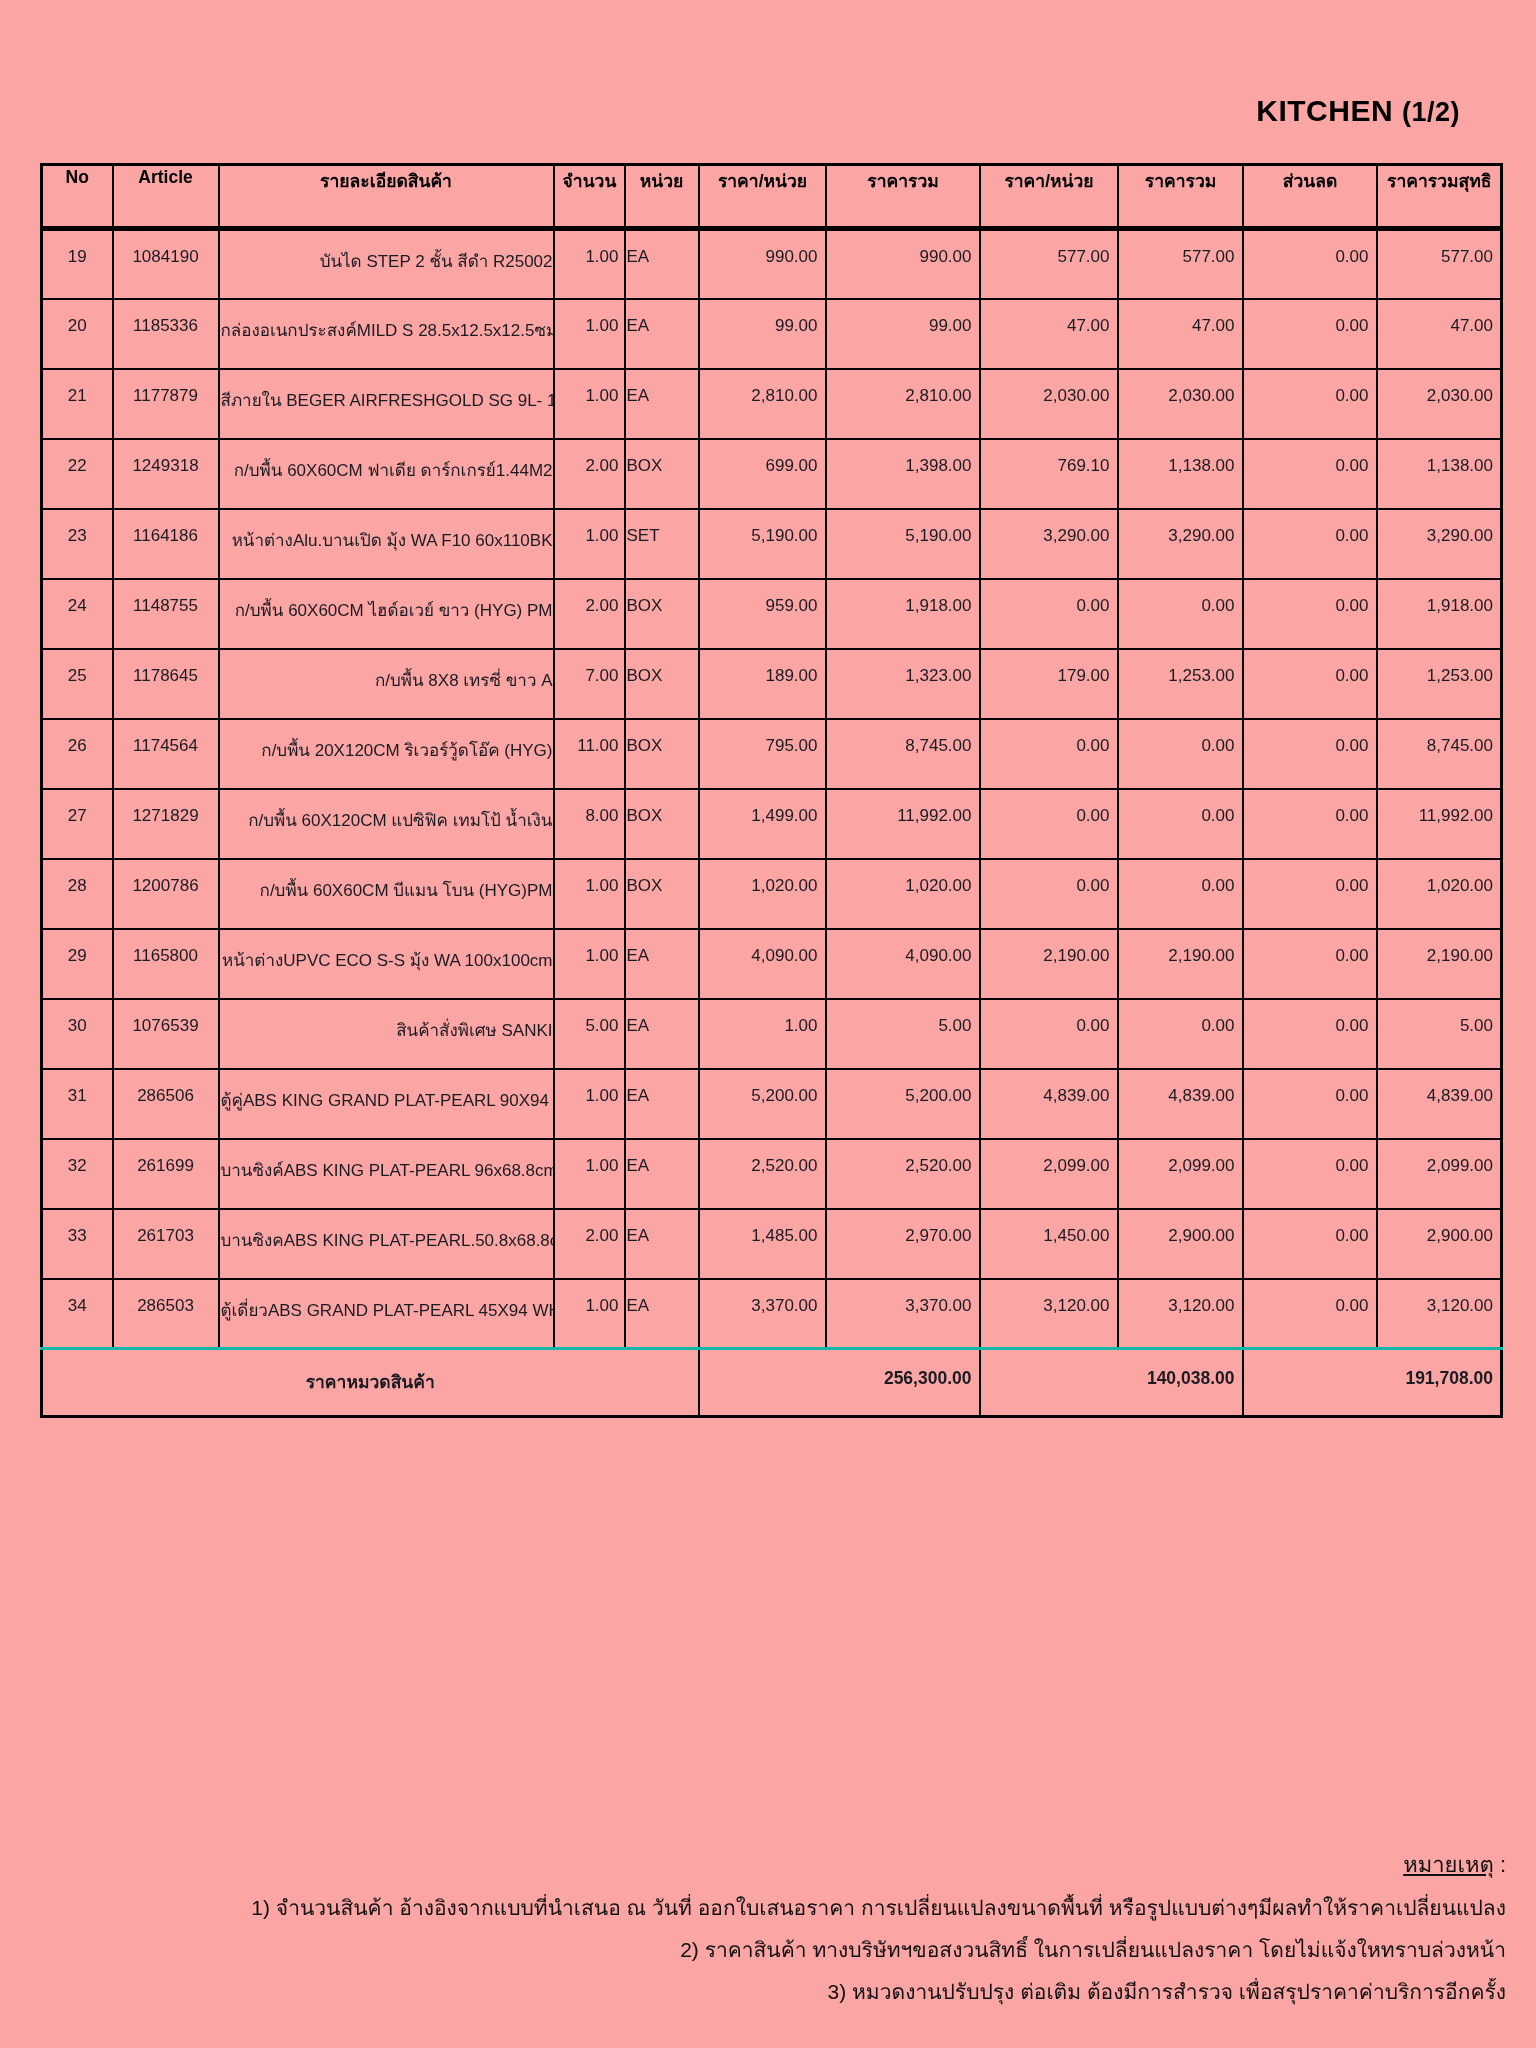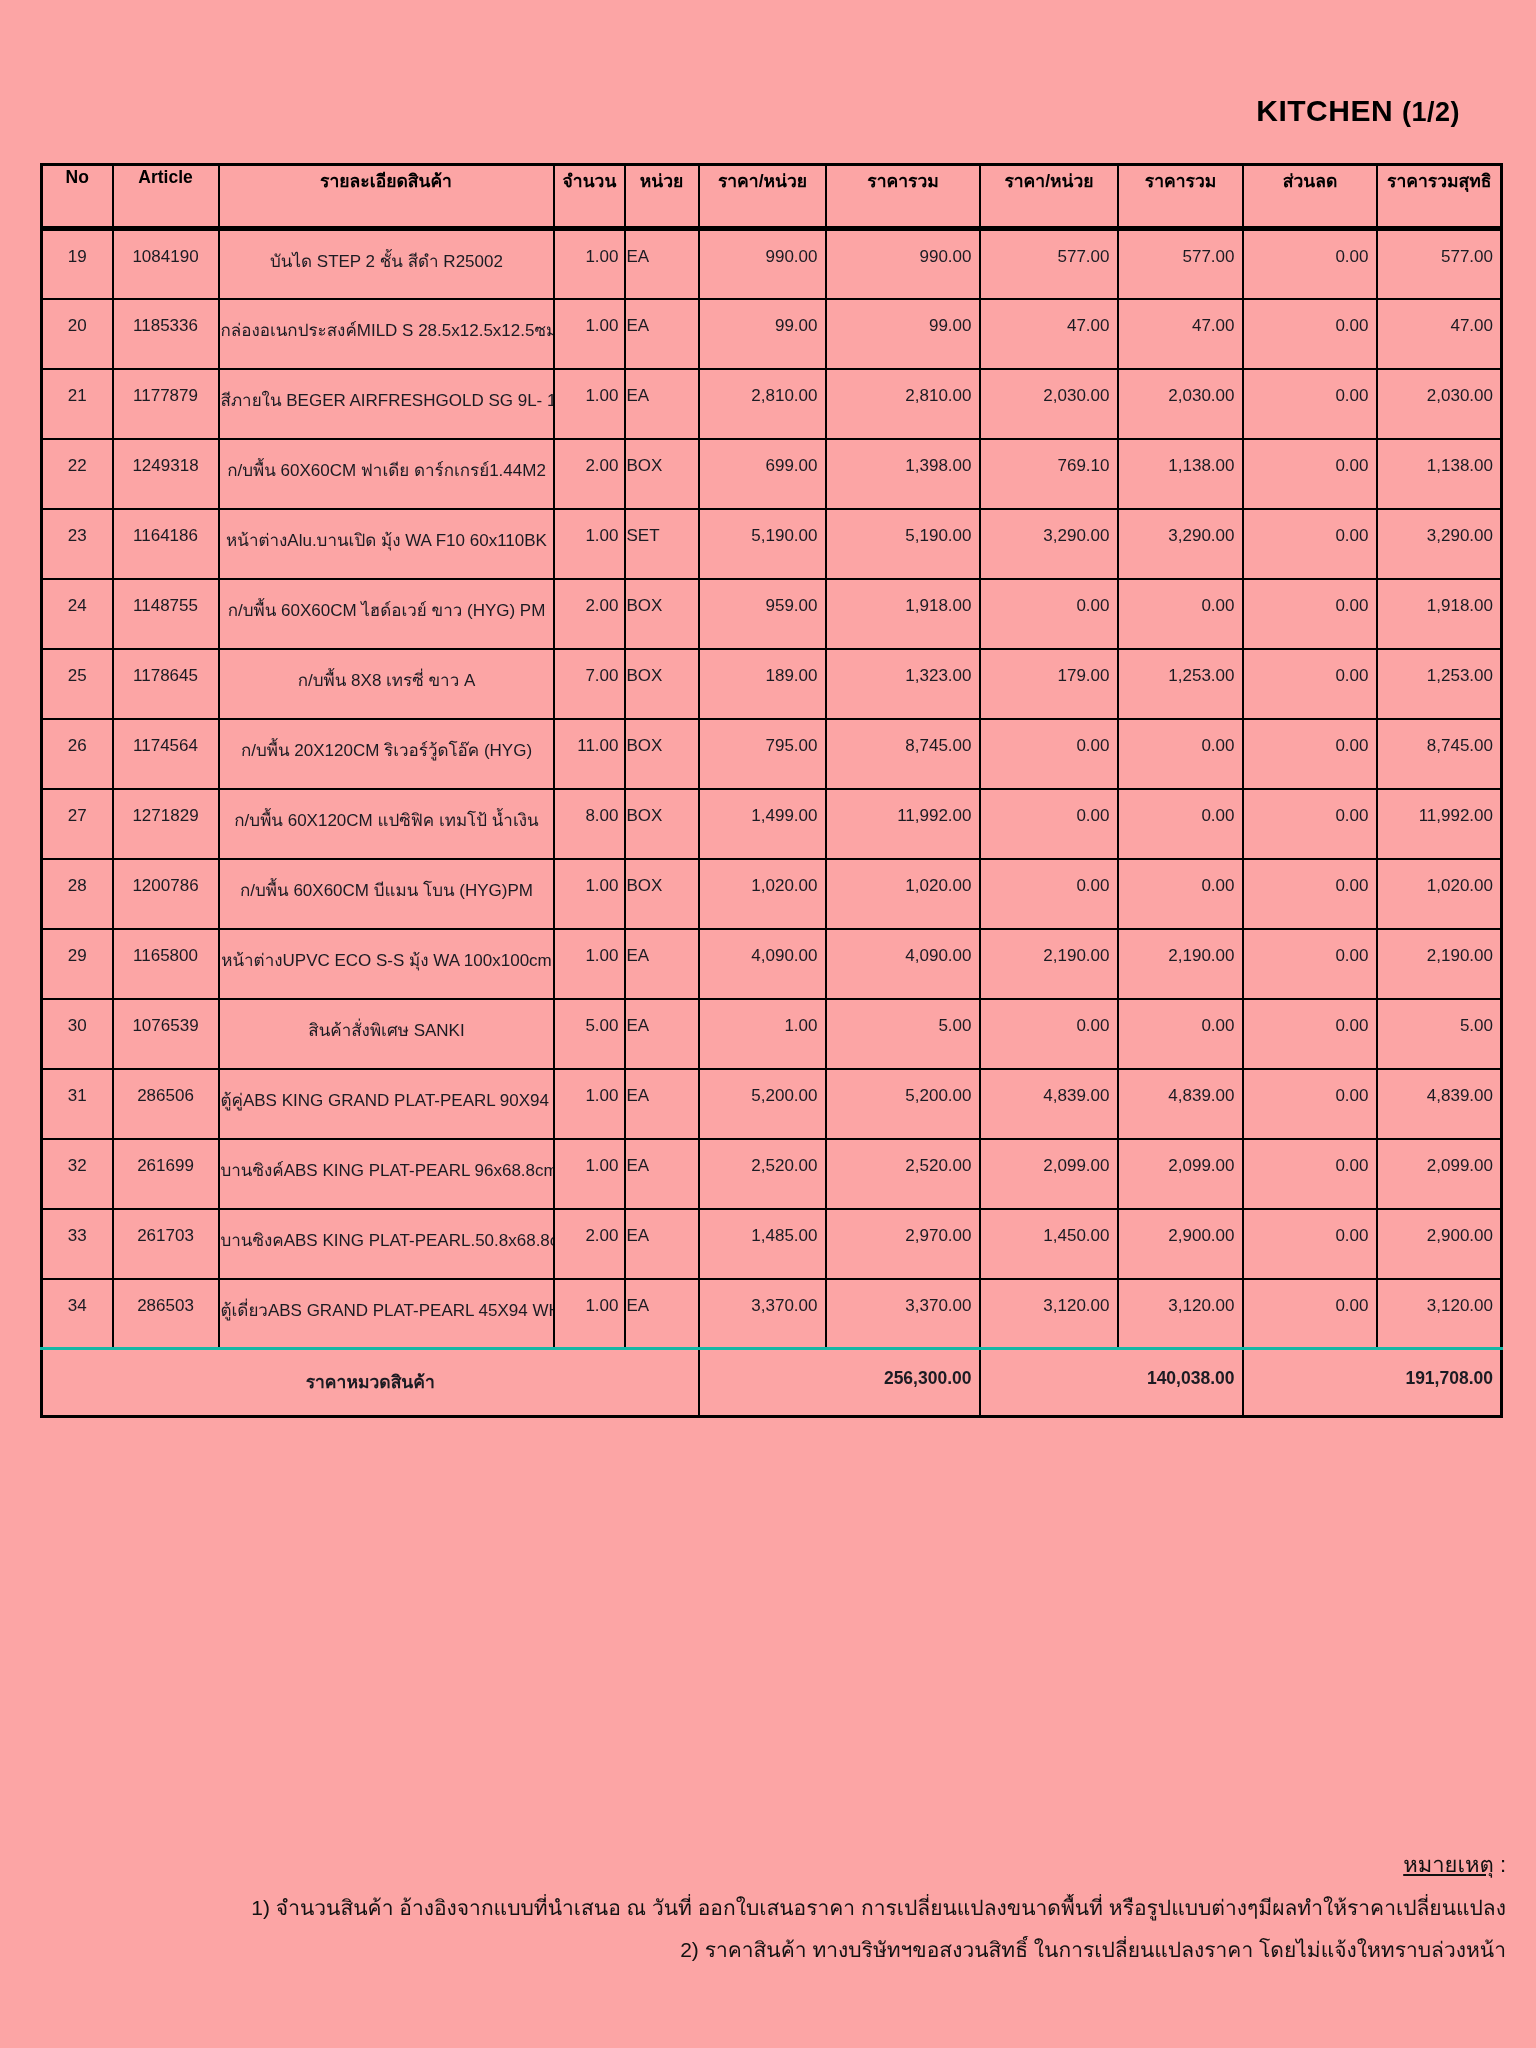--- a/index.html
+++ b/index.html
@@ -51,21 +51,21 @@
   .quote-table tfoot td{
     height:68px;
     padding-top:18px;
     font-weight:bold;
     font-size:17.5px;
     border-top:3px solid #14b8a6;
   }
   
   .c0{text-align:center;}
   .c1{text-align:center;}
-  .c2{text-align:center;padding-right:0;font-size:15.5px;}
+  .c2{text-align:right;padding-right:0;font-size:15.5px;}
   .c3{text-align:right;padding-right:5px;}
   .c4{text-align:left;}
   .c5,.c6,.c7,.c8,.c9,.c10{text-align:right;padding-right:7px;}
   tbody .c2{font-size:15.5px;}
   .foot-label{text-align:center;font-size:18px;padding-top:14px;}
   .foot-num{text-align:right;padding-right:7px;}
   .notes{
     position:absolute;
     left:40px;top:1850px;right:30px;
     font-size:21px;
@@ -332,15 +332,16 @@
         <td class="foot-num" colspan="2">140,038.00</td>
         <td class="foot-num" colspan="2">191,708.00</td>
       </tr>
     </tfoot>
   </table>
 
   <div class="notes">
     <p class="heading"><span class="u">หมายเหตุ</span><span> :</span></p>
     <p>1) จำนวนสินค้า อ้างอิงจากแบบที่นำเสนอ ณ วันที่ ออกใบเสนอราคา การเปลี่ยนแปลงขนาดพื้นที่ หรือรูปแบบต่างๆมีผลทำให้ราคาเปลี่ยนแปลง</p>
     <p>2) ราคาสินค้า ทางบริษัทฯขอสงวนสิทธิ์ ในการเปลี่ยนแปลงราคา โดยไม่แจ้งใหทราบล่วงหน้า</p>
+    <p>3) หมวดงานปรับปรุง ต่อเติม ต้องมีการสำรวจ เพื่อสรุปราคาค่าบริการอีกครั้ง</p>
   </div>
 
 </div>
 
 </body></html>

